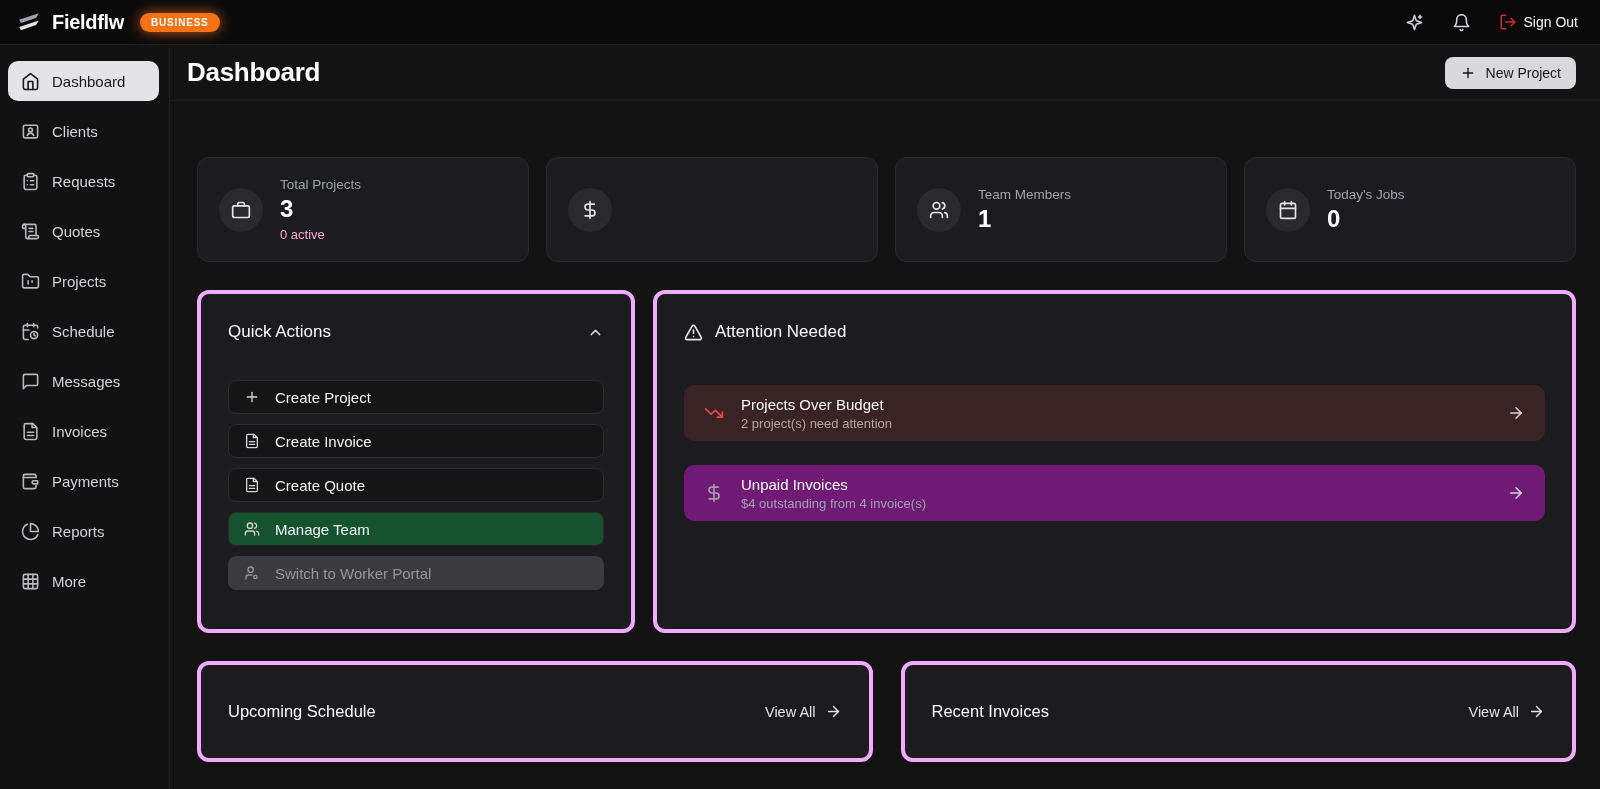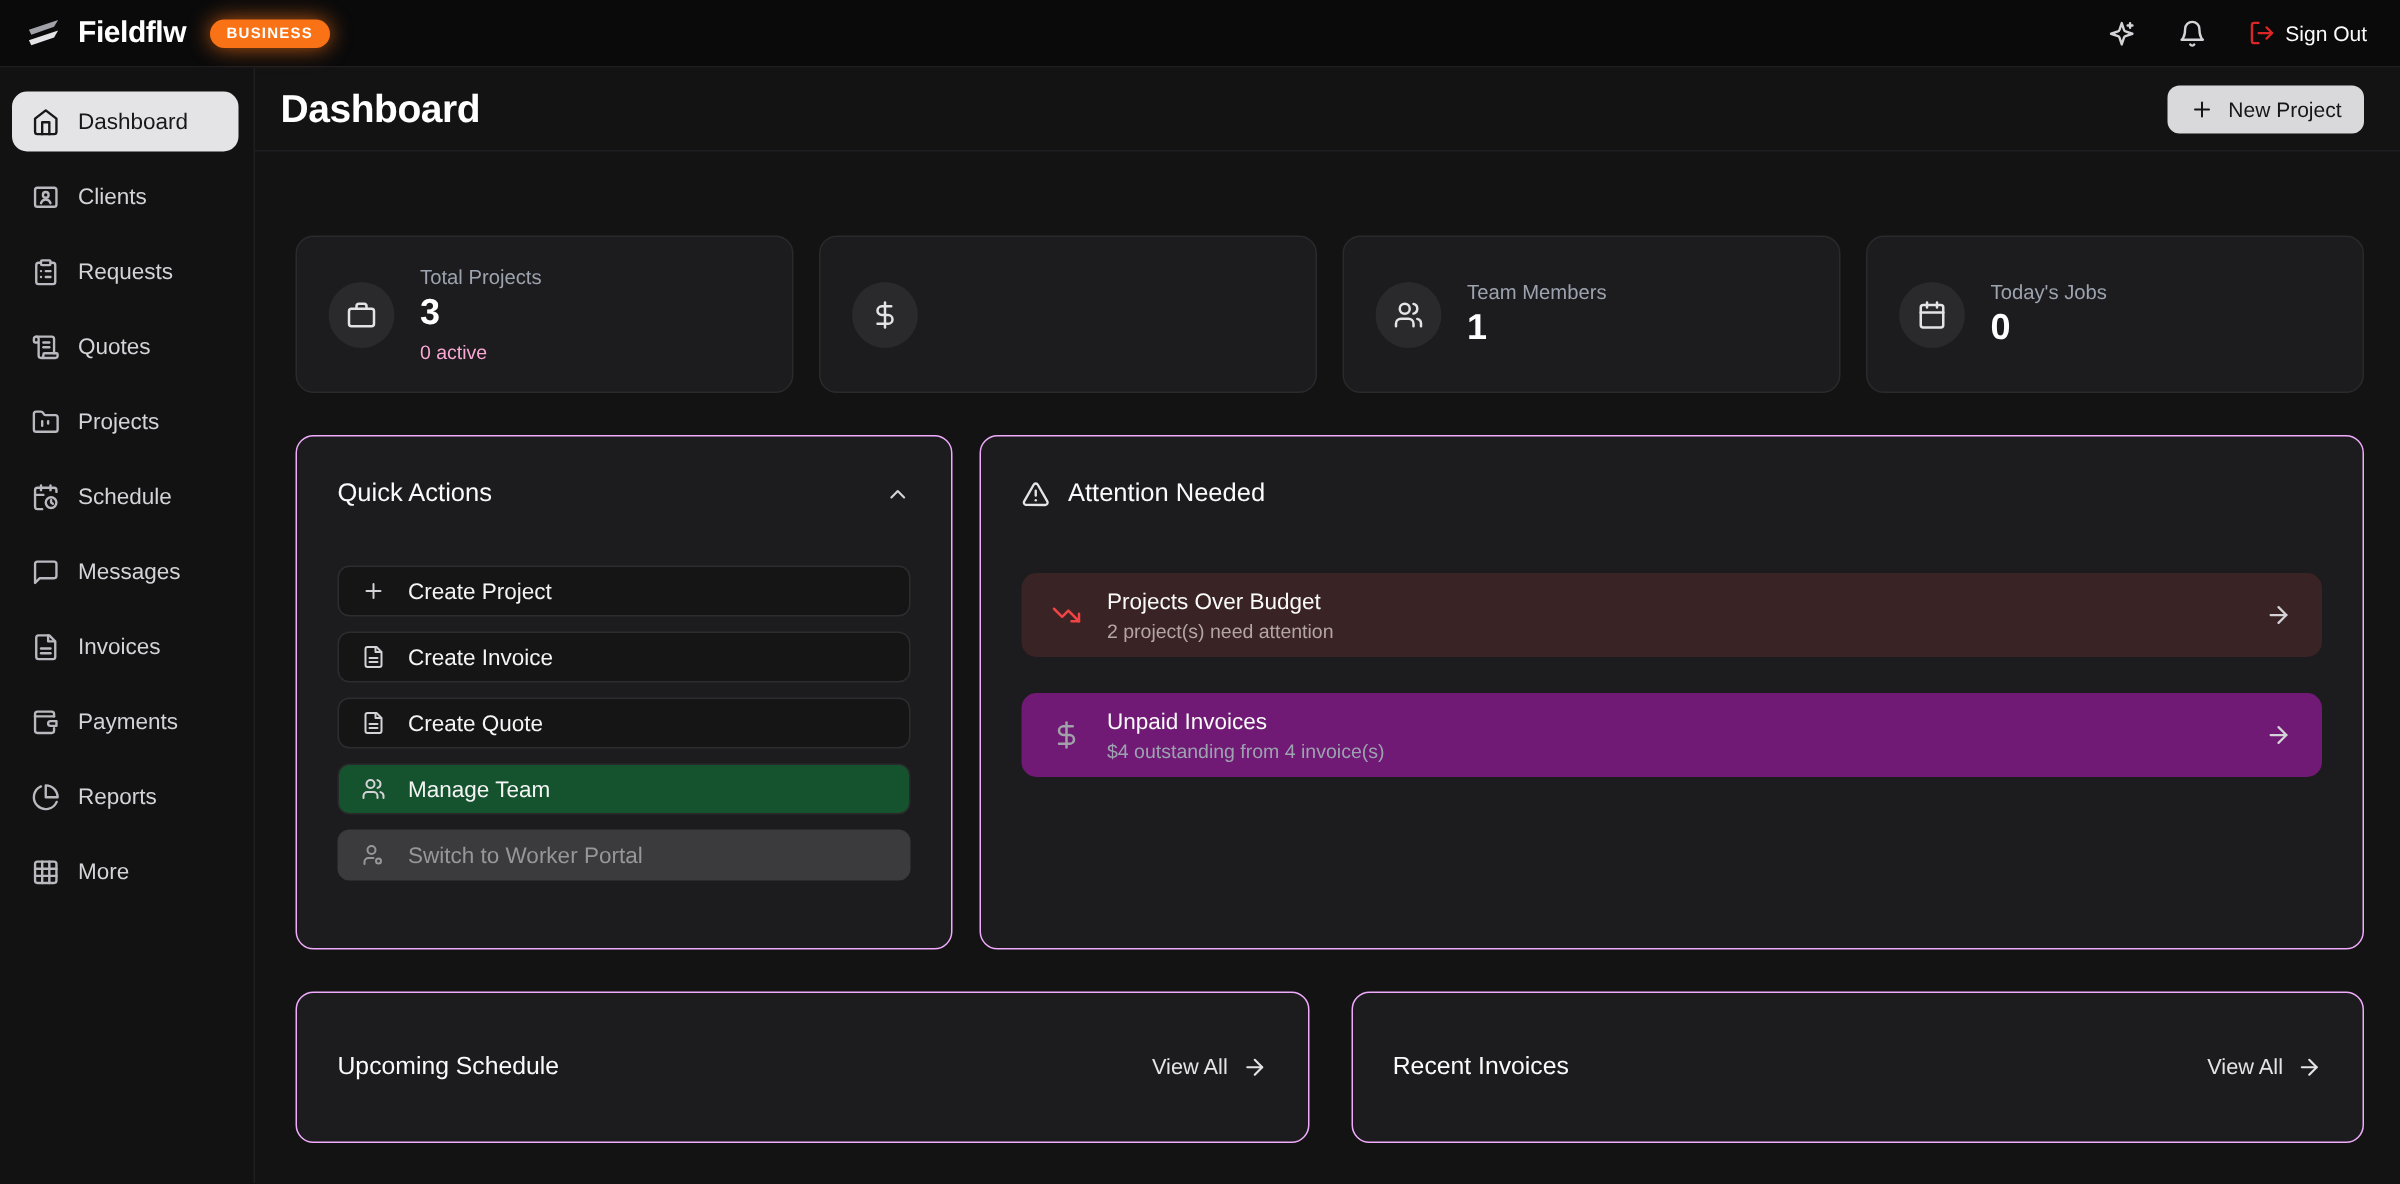--- a/index.html
+++ b/index.html
@@ -114,21 +114,21 @@
   .stat-value { font-size: 24px; font-weight: 700; color: #fff; margin-top: 3px; }
   .stat-sub { font-size: 13px; color: #f9a8d4; margin-top: 4px; }
 
   
   .panels-row {
     display: grid; grid-template-columns: 438px 1fr; gap: 18px;
     margin-top: 28px;
   }
   .panel {
     background: #1c1c1e;
-    border: 1px solid #f0abfc;
+    border: 4px solid #f0abfc;
     border-radius: 12px;
   }
   .qa-panel { height: 343px; padding: 28px 27px; }
   .panel-title-row { display: flex; align-items: center; gap: 12px; }
   .panel-title { font-size: 17px; font-weight: 500; color: #fafafa; }
   .collapse-btn { margin-left: auto; background: none; border: none; color: #d4d4d8; cursor: pointer; }
 
   .qa-buttons { margin-top: 38px; }
   .qa-btn {
     width: 100%;

